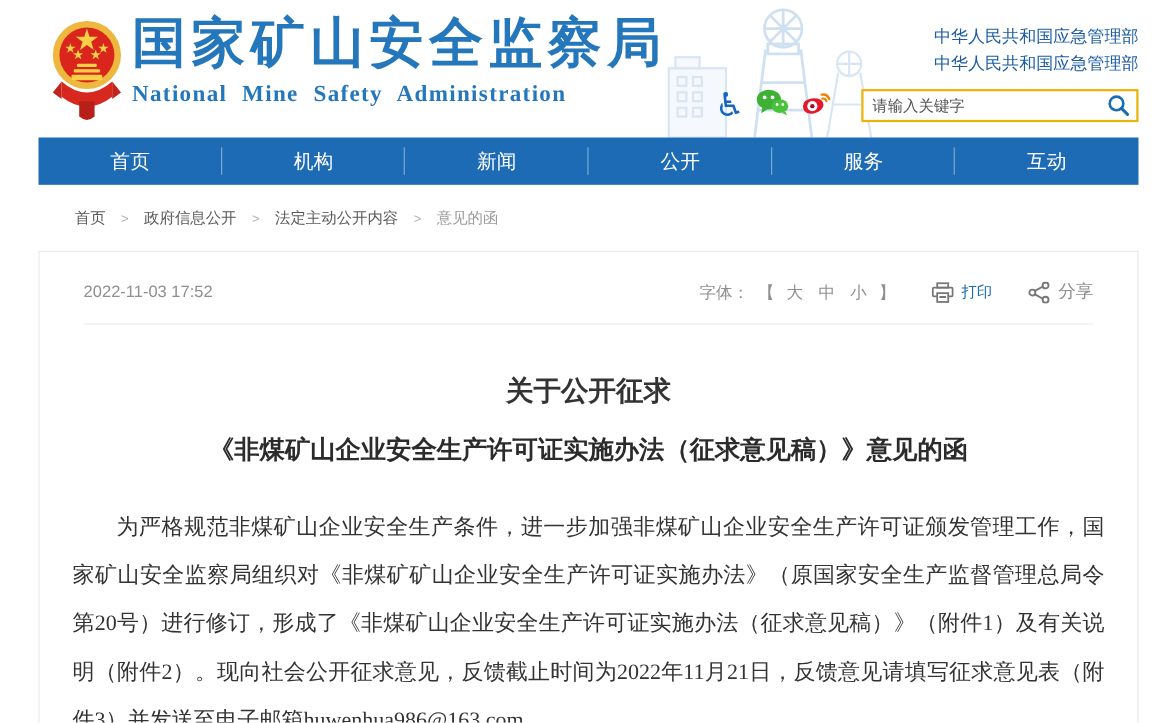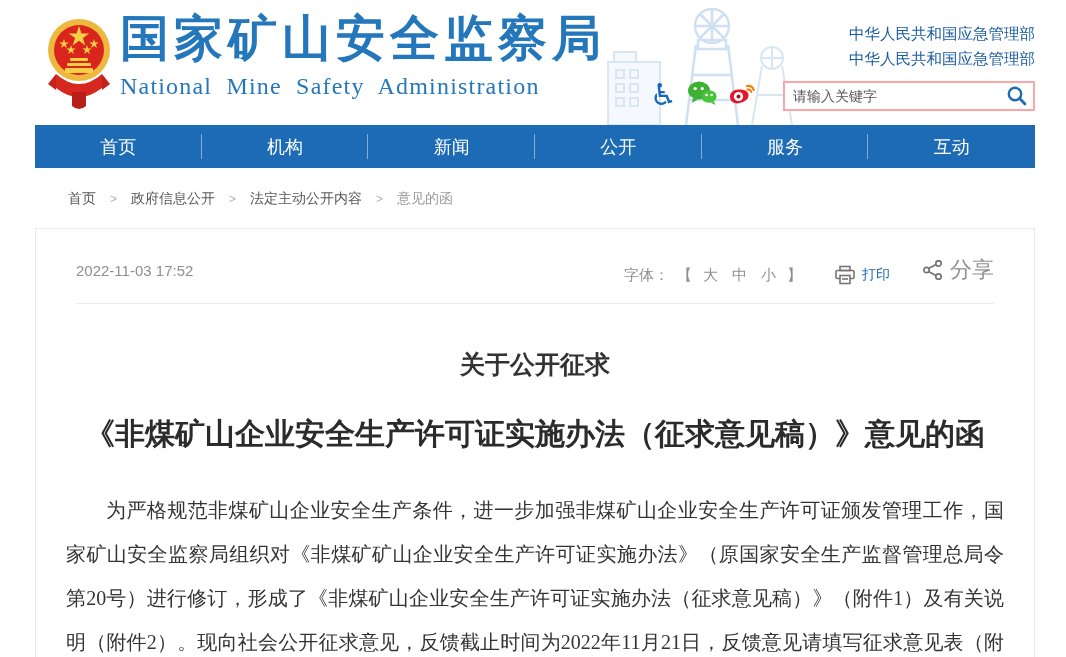--- a/index.html
+++ b/index.html
@@ -7,29 +7,29 @@
   body { font-family:"Liberation Sans","DejaVu Sans",sans-serif; }
   .viewport { position:relative; width:1066px; height:657px; overflow:hidden; background:#fff; }
 
   
   .header { position:relative; width:1066px; height:149px; background:#fff; }
   .header-illustration { position:absolute; left:600px; top:0; width:210px; height:125px; opacity:.55; }
   .emblem { position:absolute; left:46px; top:14px; width:66px; height:96px; }
   .title-block { position:absolute; left:120px; top:10px; }
   .site-title { font-family:"Liberation Serif","DejaVu Serif",serif; font-weight:bold;
                 font-size:49px; letter-spacing:5px; color:#2577bc; line-height:58px; white-space:nowrap; }
-  .site-subtitle { font-family:"Liberation Serif","DejaVu Serif",serif; font-weight:normal;
-                   font-size:24px; letter-spacing:1.2px; word-spacing:7px; color:#2577bc; margin-top:5px; }
+  .site-subtitle { font-family:"Liberation Serif","DejaVu Serif",serif; font-weight:bold;
+                   font-size:21px; letter-spacing:1.2px; word-spacing:7px; color:#2577bc; margin-top:5px; }
   .gov-links { position:absolute; right:31px; top:21px; text-align:right; }
   .gov-link { display:block; color:#1c5ca4; font-size:15.5px; line-height:25px; text-decoration:none; cursor:pointer; }
   .quick-icons { position:absolute; left:650px; top:80px; display:flex; align-items:center; gap:10px; }
   .a11y-glyph { font-size:30px; line-height:30px; color:#1565c0; cursor:pointer; }
   .icon-btn { cursor:pointer; display:inline-block; }
   .search-box { position:absolute; left:783px; top:81px; width:252px; height:30px;
-                border:2px solid #fca5a5; background:#fff; display:flex; align-items:center; }
+                border:2px solid #eab308; background:#fff; display:flex; align-items:center; }
   .search-input { flex:1; border:none; outline:none; padding:0 8px; font-size:14px; color:#333;
                   font-family:"Liberation Sans","DejaVu Sans",sans-serif; background:transparent; }
   .search-input::placeholder { color:#555; }
   .search-btn { width:32px; height:26px; border:none; background:transparent; cursor:pointer;
                 display:flex; align-items:center; justify-content:center; }
 
   
   .nav { position:absolute; left:35px; top:125px; width:1000px; height:43px; background:#1c6bb4; display:flex; }
   .nav-item { flex:1; position:relative; display:flex; align-items:center; justify-content:center;
               color:#fff; font-size:18px; cursor:pointer; }
@@ -46,28 +46,28 @@
   
   .content-box { position:absolute; left:35px; top:228px; width:1000px; height:520px;
                  background:#fff; border:1px solid #e9e9e9; }
   .meta-row { display:flex; align-items:center; padding:26px 40px 18px 40px;
               font-size:15px; color:#8f8f8f; }
   .meta-source { margin-left:48px; }
   .meta-right { margin-left:auto; display:flex; align-items:flex-end; gap:8px; }
   .font-size-opt { cursor:pointer; margin:0 3px; }
   .tool { display:flex; align-items:center; gap:6px; cursor:pointer; margin-left:24px; }
   .tool-print-label { color:#1c6bb4; font-size:14px; }
-  .tool-share-label { color:#8f8f8f; font-size:22px; }
+  .tool-share-label { color:#8f8f8f; font-size:16px; }
   .meta-divider { height:1px; background:#ececec; margin:0 40px; }
 
   
   .article-title1 { margin-top:44px; text-align:center; font-family:Liberation Mono, monospace;
                     font-weight:bold; font-size:25px; color:#333; }
-  .article-title2 { margin-top:33px; text-align:center; font-family:"Liberation Serif","DejaVu Serif",serif;
-                    font-weight:bold; font-size:30px; color:#2b2b2b; }
+  .article-title2 { margin-top:21px; text-align:center; font-family:"Liberation Serif","DejaVu Serif",serif;
+                    font-weight:bold; font-size:23px; color:#2b2b2b; }
   .article-body { margin:33px 30px 0 30px; font-family:"Liberation Serif","DejaVu Serif",serif;
                   font-size:20px; line-height:44px; color:#333; text-align:justify; text-indent:2em; }
 </style>
 </head>
 <body>
 
 <div class="viewport">
 
   <div class="header">
 

